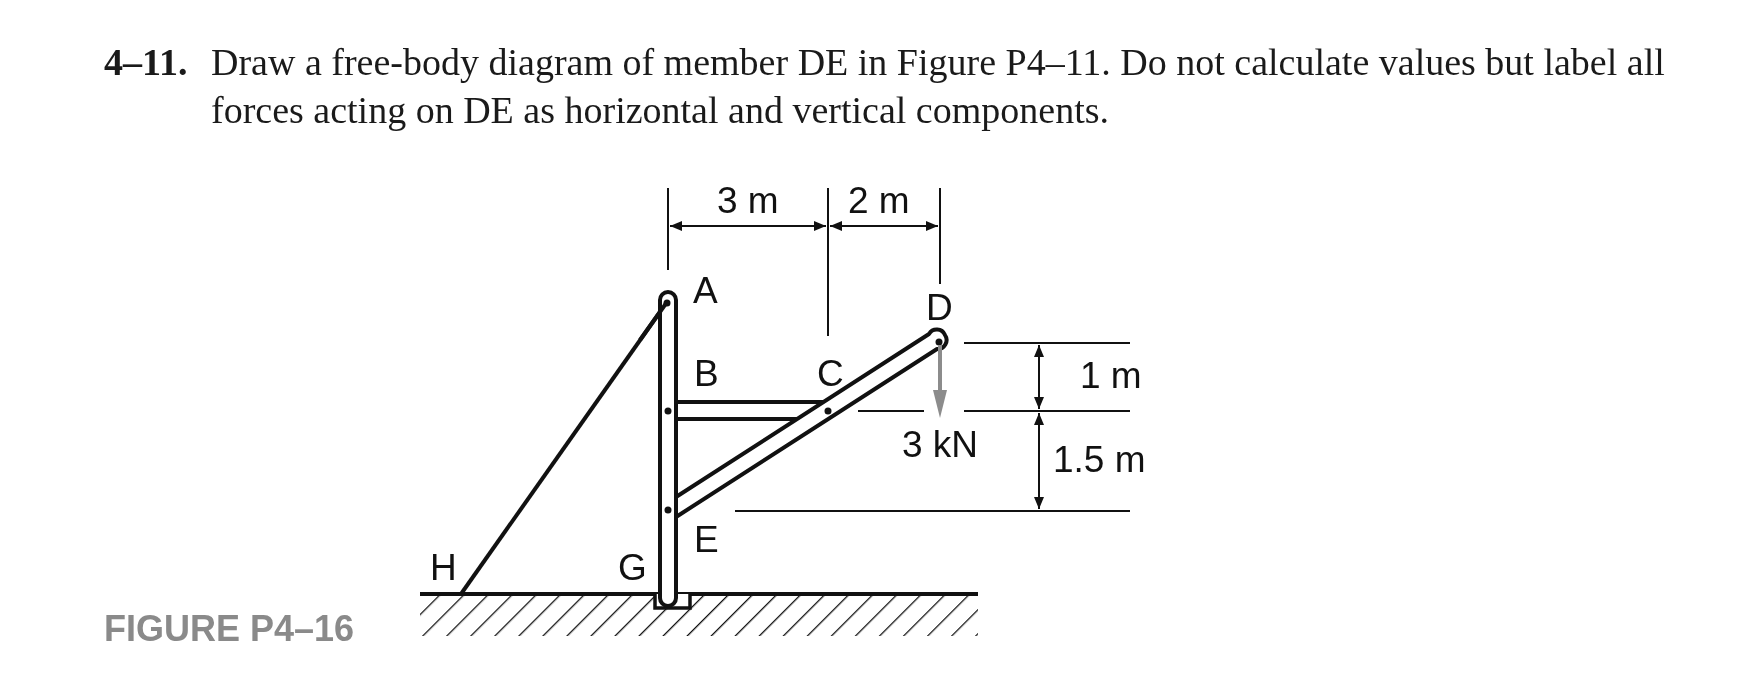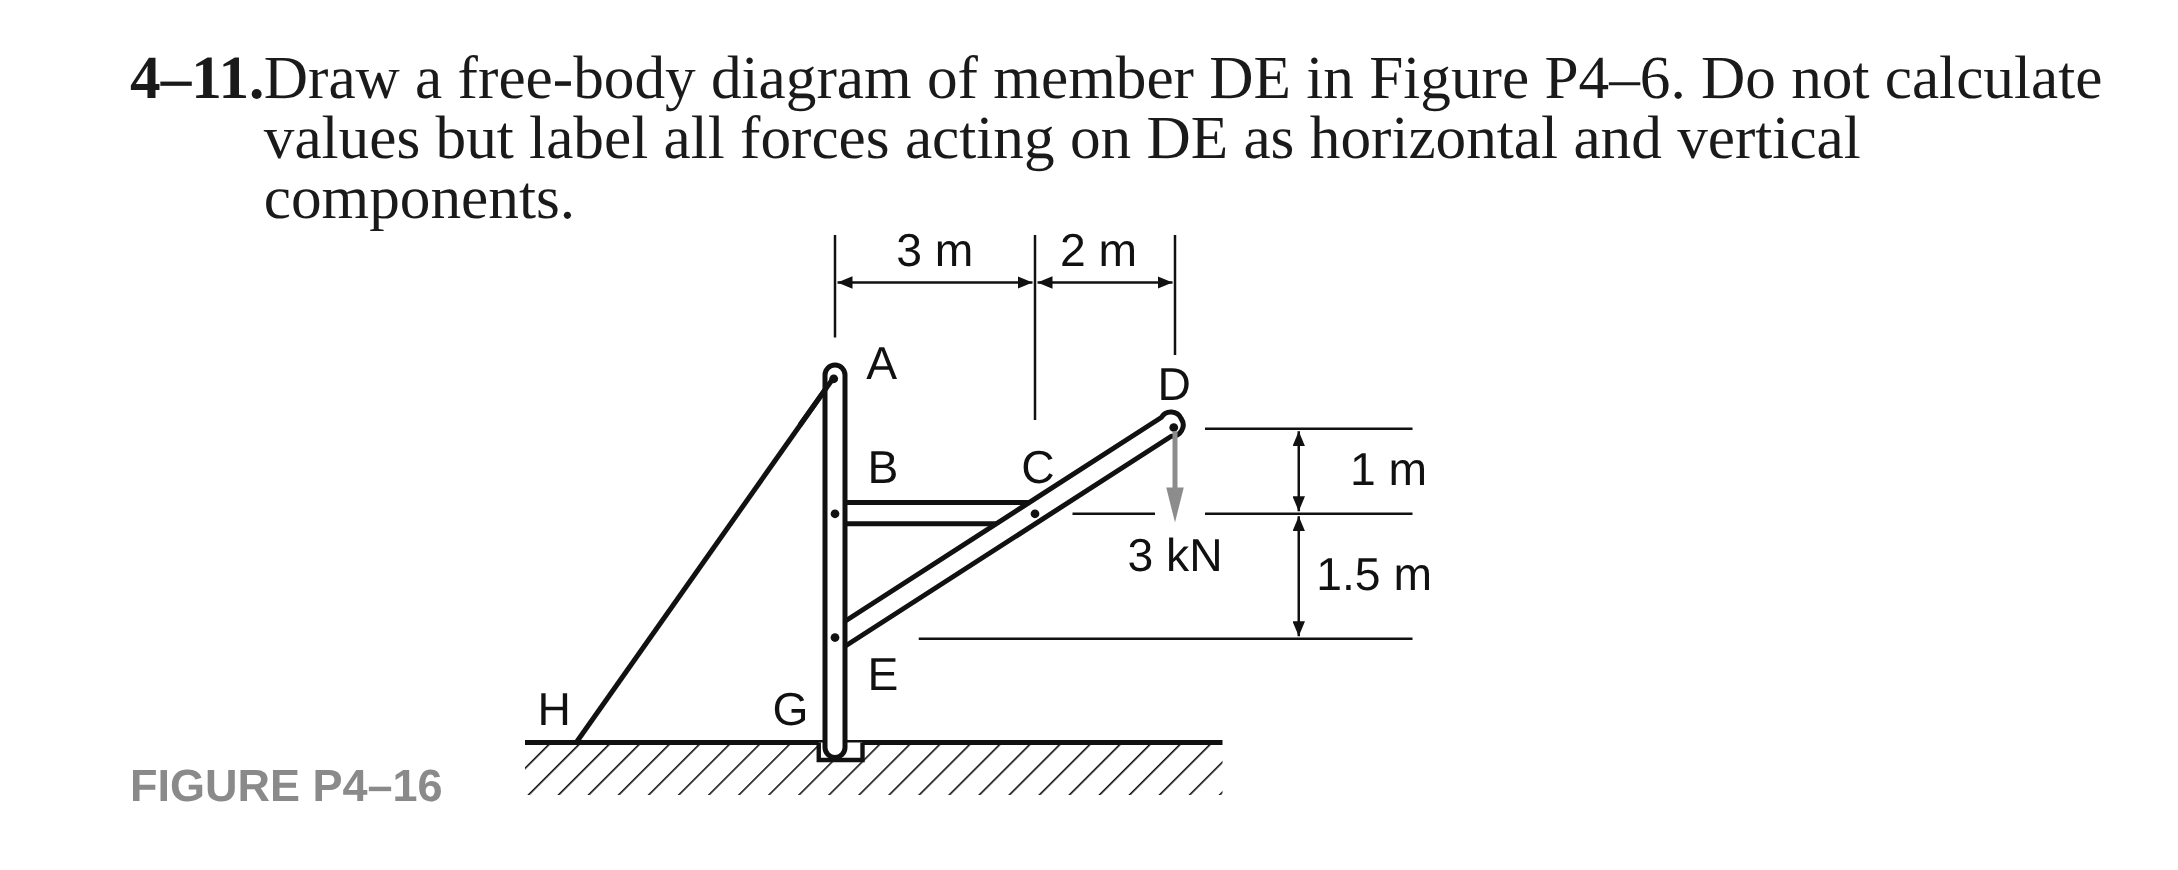--- a/index.html
+++ b/index.html
@@ -1,37 +1,37 @@
 <!DOCTYPE html>
 <html><head>
 <meta charset="utf-8">
 <style>
   html, body { margin: 0; padding: 0; background: #ffffff; }
   body { width: 1742px; height: 696px; position: relative; overflow: hidden; }
   .problem {
     position: absolute; left: 104px; top: 38px; width: 1620px;
     font-family: "Liberation Serif", "DejaVu Serif", serif;
-    font-size: 49px; line-height: 48px; color: #1a1a1a;
+    font-size: 38px; line-height: 48px; color: #1a1a1a;
   }
   .problem .num { font-weight: bold; position: absolute; left: 0; top: 0; }
   .problem .text { margin-left: 107px; display: block; }
   .figure-caption {
     position: absolute; left: 104px; top: 608px;
     font-family: "Liberation Sans", "DejaVu Sans", sans-serif;
     font-weight: bold; font-size: 36px; color: #8a8a8a; letter-spacing: 0px;
   }
   svg.diagram { position: absolute; left: 0; top: 0; }
   .lbl { font-family: "Liberation Sans", "DejaVu Sans", sans-serif; font-size: 37px; fill: #111; }
 </style>
 </head>
 <body>
 
 <div class="problem">
   <span class="num">4–11.</span>
-  <span class="text">Draw a free-body diagram of member DE in Figure P4–6. Do not calculate values but label all forces acting on DE as horizontal and vertical components.</span>
+  <span class="text">Draw a free-body diagram of member DE in Figure P4–11. Do not calculate values but label all forces acting on DE as horizontal and vertical components.</span>
 </div>
 
 <svg class="diagram" width="1742" height="696" viewBox="0 0 1742 696" xmlns="http://www.w3.org/2000/svg">
   <defs>
     <pattern id="hatch" patternUnits="userSpaceOnUse" width="17" height="17" patternTransform="rotate(45)">
       <line x1="0" y1="0" x2="0" y2="17" stroke="#111" stroke-width="2.6"></line>
     </pattern>
     <marker id="arrowBlack" viewBox="0 0 12 10" refX="12" refY="5" markerWidth="12" markerHeight="10" orient="auto-start-reverse" markerUnits="userSpaceOnUse">
       <path d="M0,0 L12,5 L0,10 z" fill="#111"></path>
     </marker>

